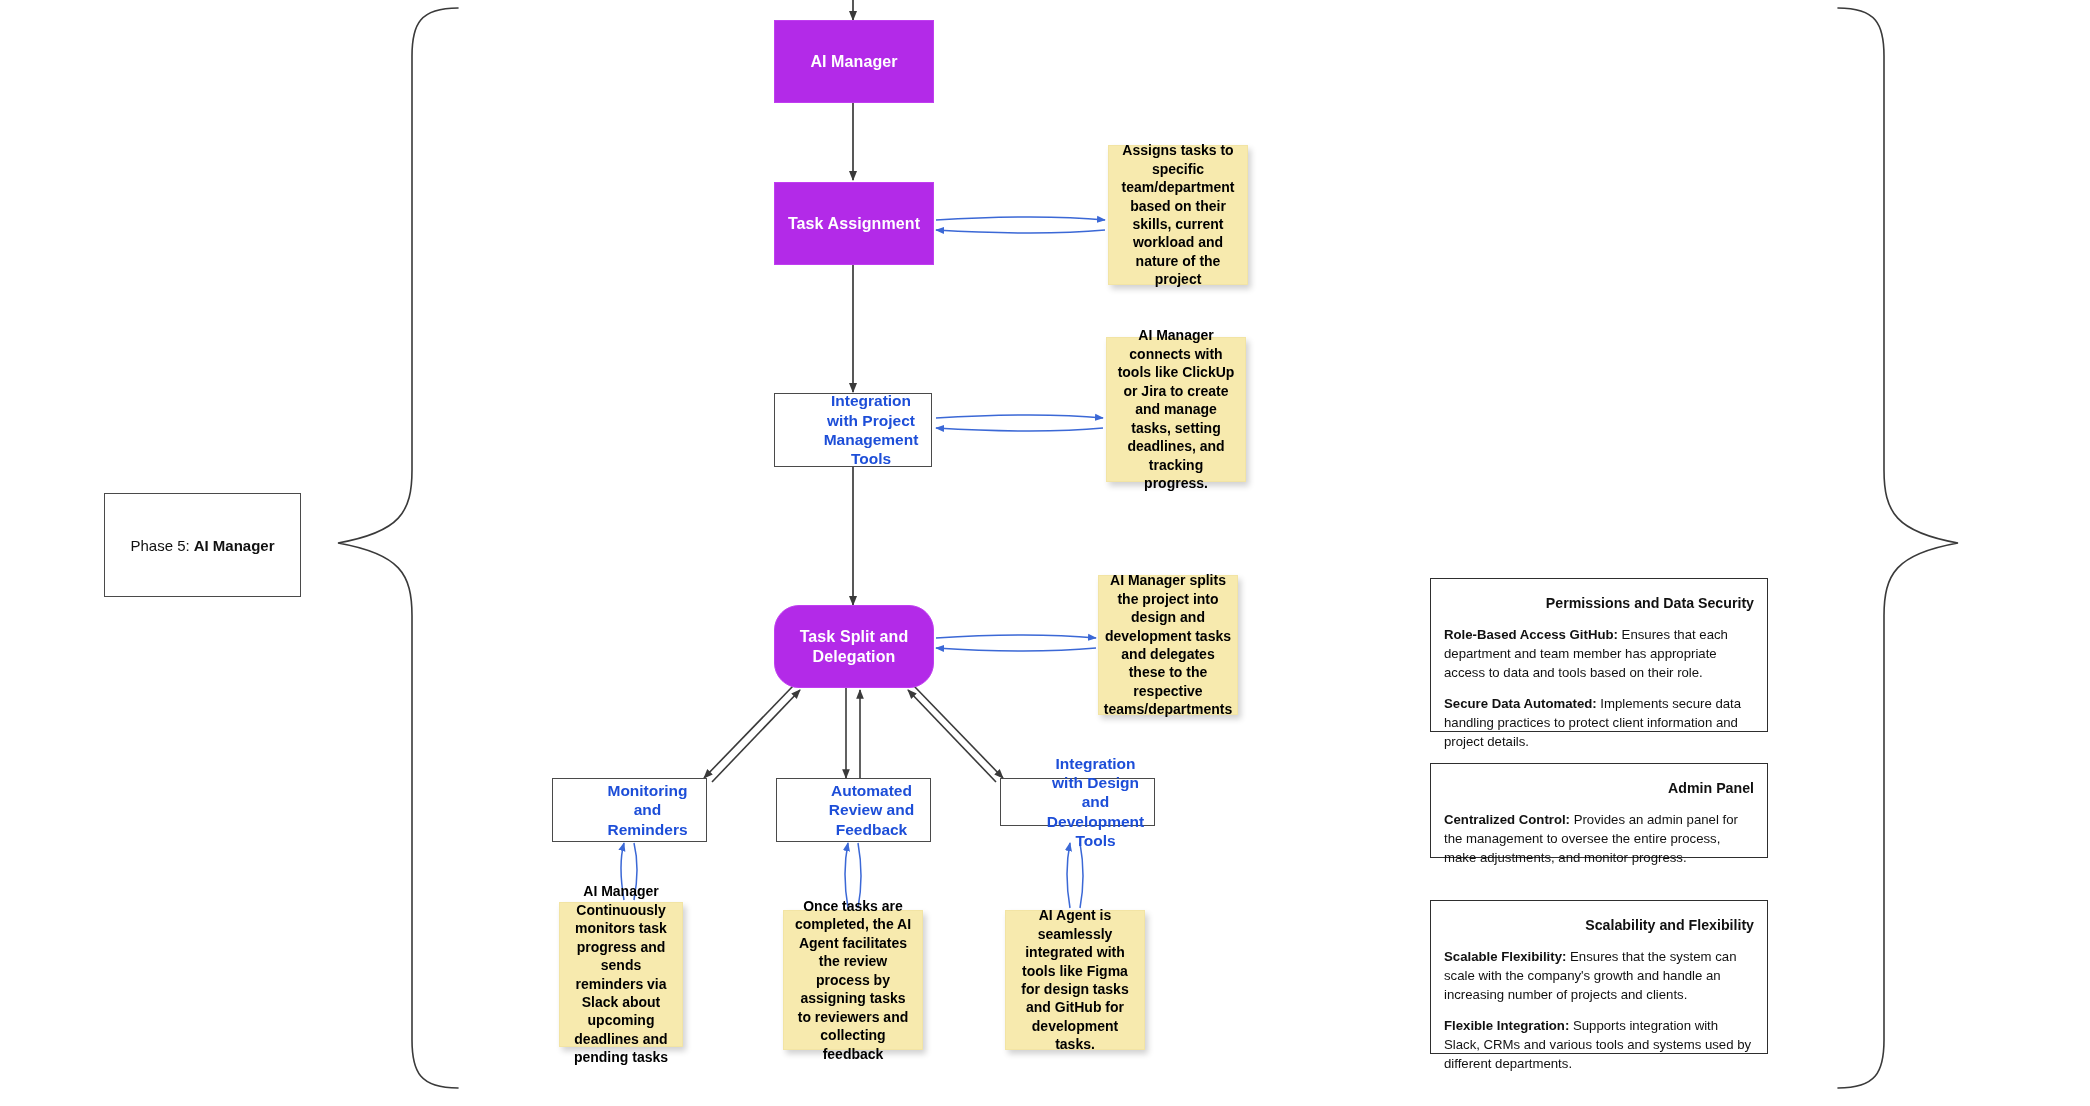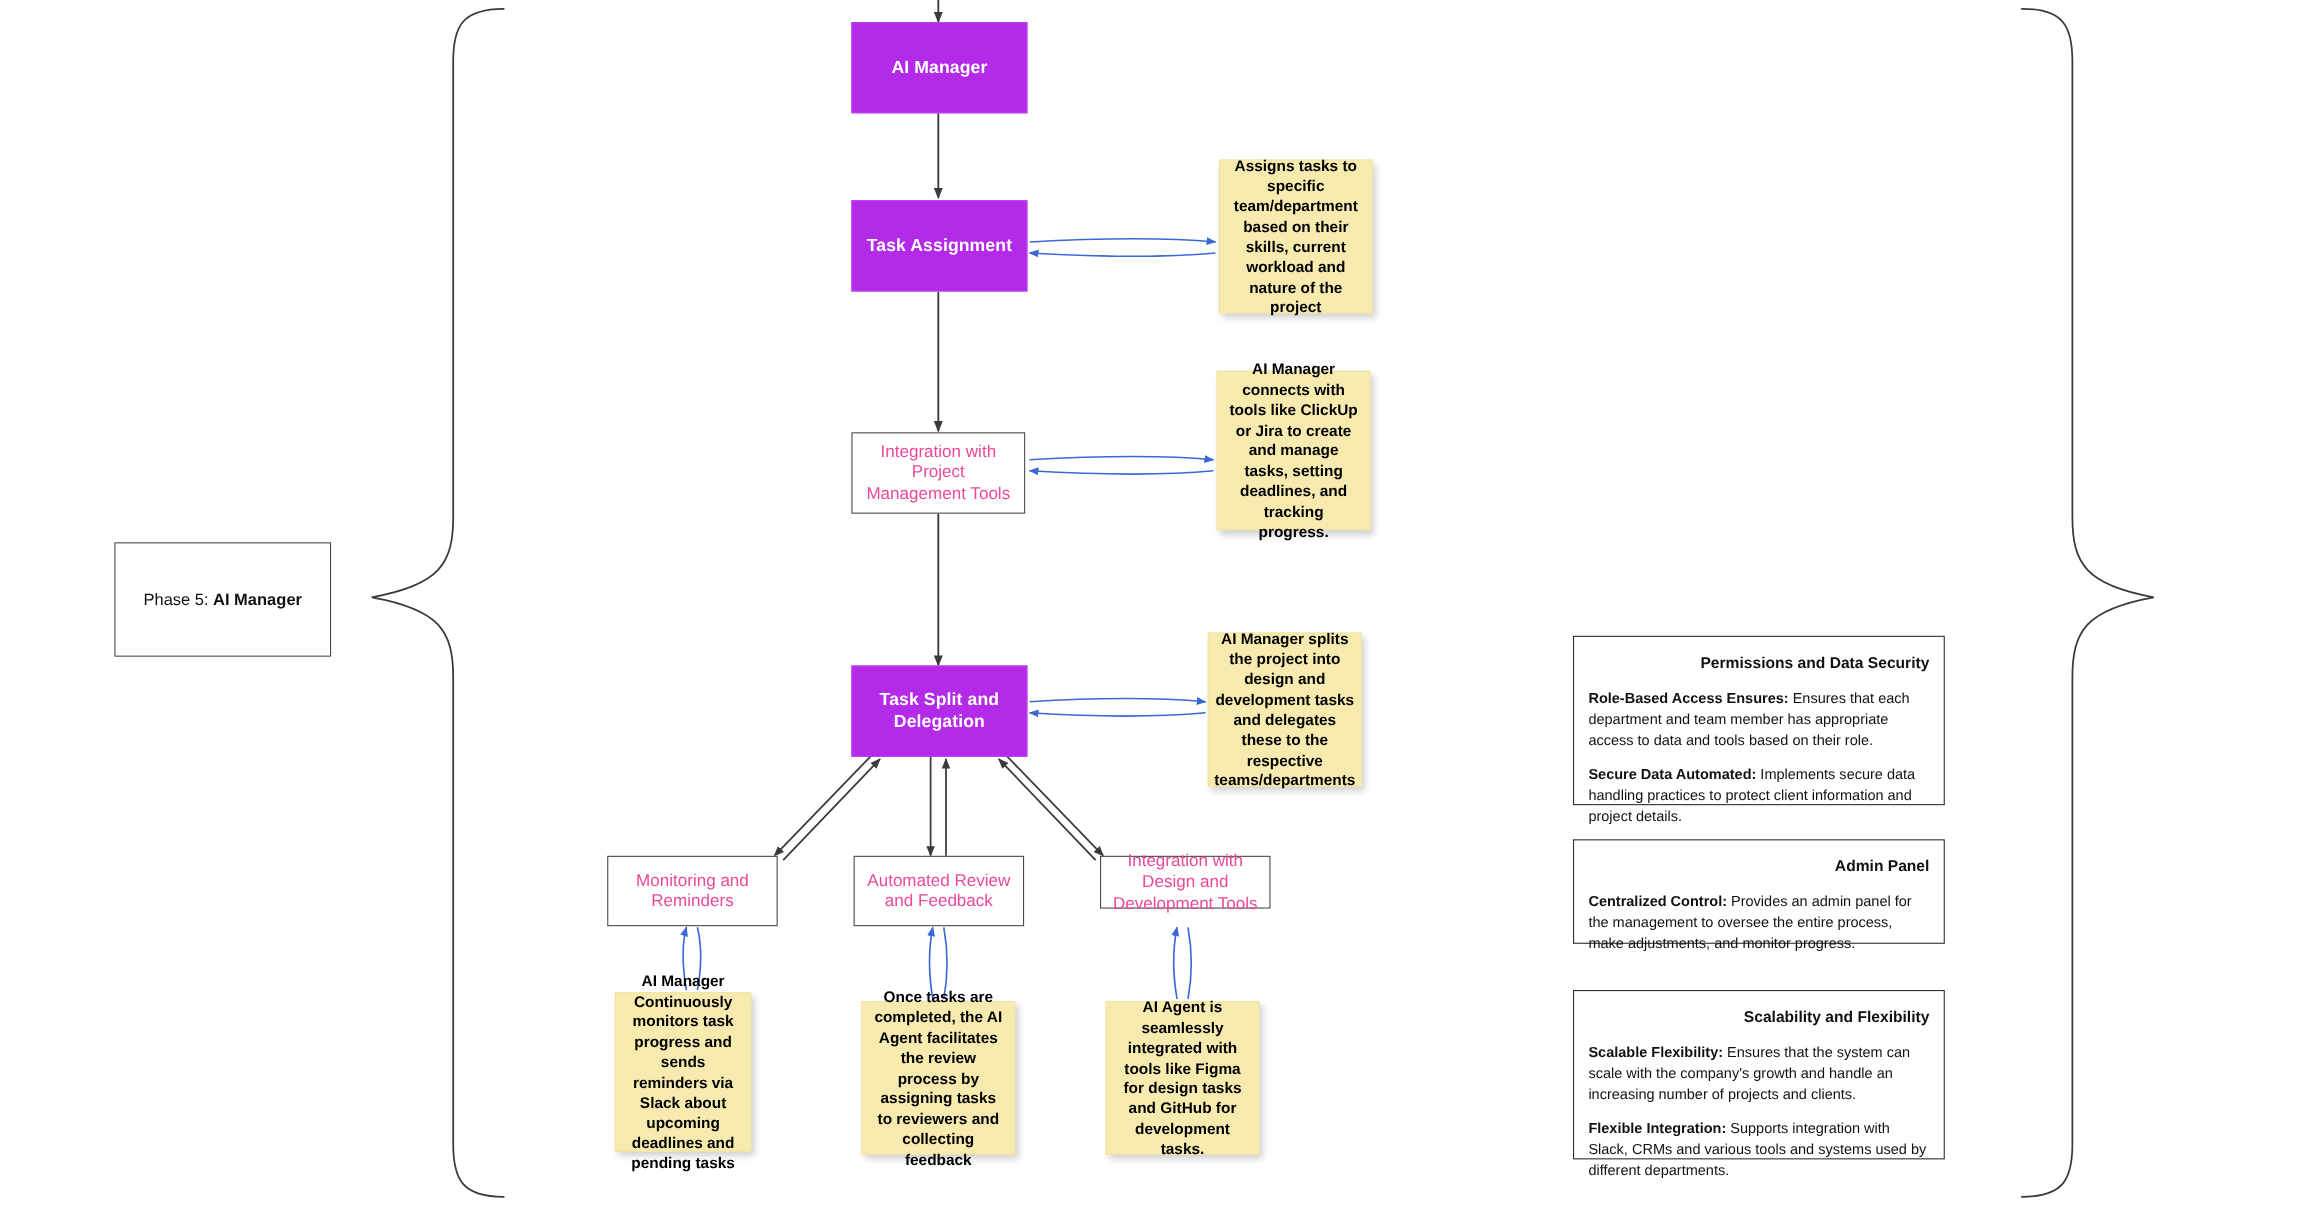--- a/index.html
+++ b/index.html
@@ -42,23 +42,24 @@
     background: #b32ae8;
     border: 1px solid #c03ef0;
     color: #ffffff;
     font-weight: bold;
     font-size: 16px;
     letter-spacing: .1px;
   }
   .node-white {
     background: #ffffff;
     border: 1.4px solid #4a4a4a;
-    color: #ec4899;
-    font-weight: normal;
+    color: #1d4ed8;
+    font-weight: bold;
     font-size: 15.5px;
+    padding-left: 36px;
   }
   .node-white .inner { padding: 0 10px; }
 
   
   .phase-box {
     position: absolute;
     box-sizing: border-box;
     background: #ffffff;
     border: 1.3px solid #4a4a4a;
     display: flex;
@@ -191,21 +192,21 @@
   </div>
 
   <div class="node node-purple" style="left:774px; top:182px; width:160px; height:83px;">
     <span class="inner">Task Assignment</span>
   </div>
 
   <div class="node node-white" style="left:774px; top:393px; width:158px; height:74px;">
     <span class="inner">Integration with Project Management Tools</span>
   </div>
 
-  <div class="node node-purple" style="left:774px; top:605px; width:160px; height:83px;">
+  <div class="node node-purple" style="left:774px; top:605px; width:160px; height:83px;border-radius:25px;">
     <span class="inner">Task Split and Delegation</span>
   </div>
 
   <div class="node node-white" style="left:552px; top:778px; width:155px; height:64px;">
     <span class="inner">Monitoring and Reminders</span>
   </div>
 
   <div class="node node-white" style="left:776px; top:778px; width:155px; height:64px;">
     <span class="inner">Automated Review and Feedback</span>
   </div>
@@ -234,21 +235,21 @@
     <span>Once tasks are completed, the AI Agent facilitates the review process by assigning tasks to reviewers and collecting feedback</span>
   </div>
 
   <div class="sticky" style="left:1005px; top:910px; width:140px; height:140px;">
     <span>AI Agent is seamlessly integrated with tools like Figma for design tasks and GitHub for development tasks.</span>
   </div>
 
   <div class="info-panel" style="left:1430px; top:578px; width:338px; height:154px;">
     <div class="info-title">Permissions and Data Security</div>
     <p class="info-para">
-      <span class="info-lead">Role-Based Access Ensures:</span><span> Ensures that each department and team member has appropriate access to data and tools based on their role.</span>
+      <span class="info-lead">Role-Based Access GitHub:</span><span> Ensures that each department and team member has appropriate access to data and tools based on their role.</span>
     </p>
     <p class="info-para">
       <span class="info-lead">Secure Data Automated:</span><span> Implements secure data handling practices to protect client information and project details.</span>
     </p>
   </div>
 
   <div class="info-panel" style="left:1430px; top:763px; width:338px; height:95px;">
     <div class="info-title">Admin Panel</div>
     <p class="info-para">
       <span class="info-lead">Centralized Control:</span><span> Provides an admin panel for the management to oversee the entire process, make adjustments, and monitor progress.</span>

